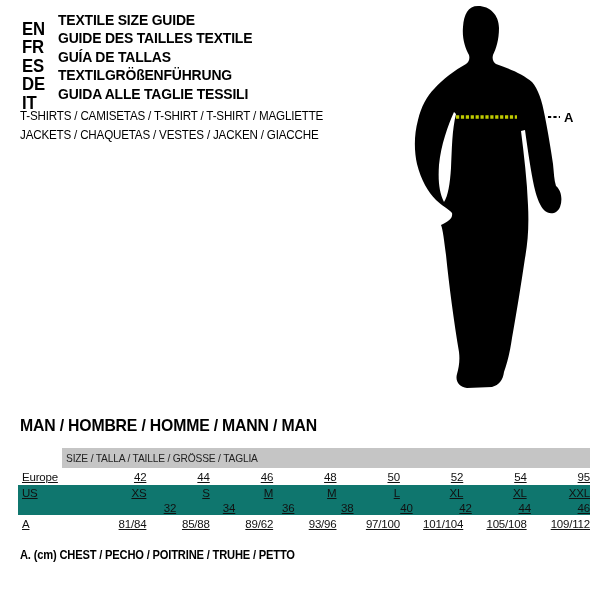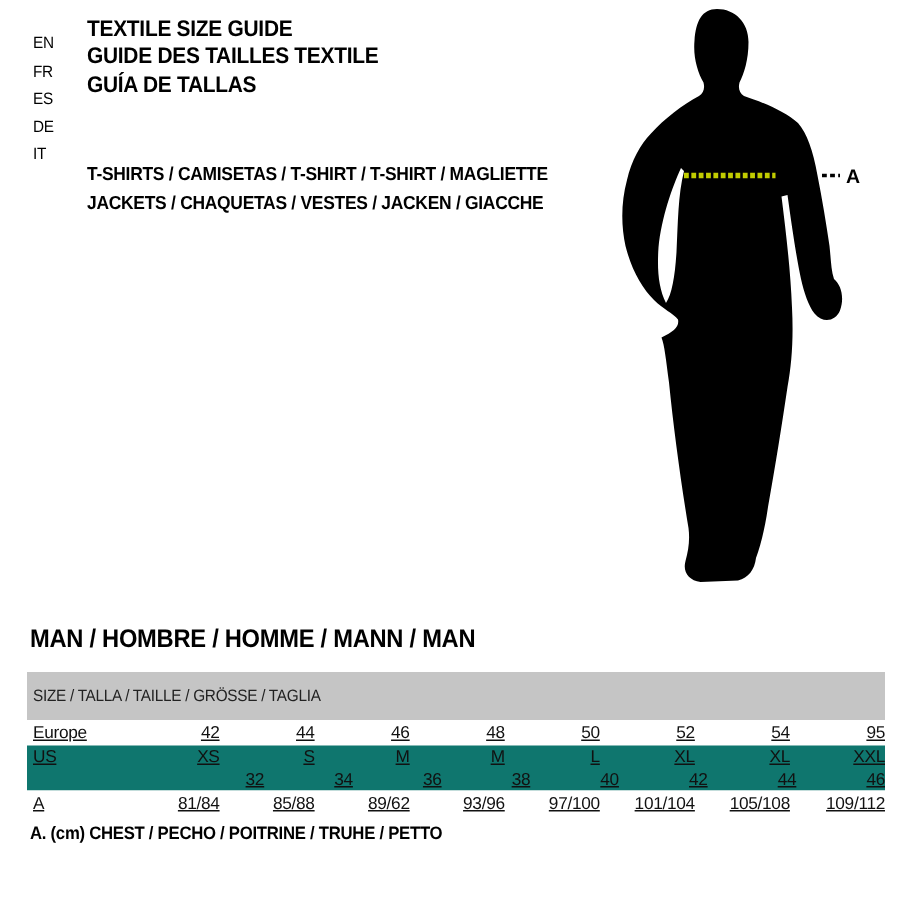--- a/index.html
+++ b/index.html
@@ -8,37 +8,37 @@
     font-family:"Liberation Sans", sans-serif; color:#000;
     -webkit-font-smoothing:antialiased;
   }
   .page { position:relative; width:600px; height:600px; background:#fff; overflow:hidden; }
 
   .cond { display:inline-block; transform:scaleX(0.93); transform-origin:0 50%; white-space:nowrap; }
 
   
   .langs { position:absolute; left:22px; top:10px; }
   .lang-row { display:flex; height:18.5px; align-items:center; }
-  .lang-code { width:36px; font-weight:normal; font-size:11px; letter-spacing:-0.2px;margin-top:20px; }
+  .lang-code { width:36px; font-weight:bold; font-size:18px; letter-spacing:-0.2px;margin-top:20px; }
   .lang-label { font-weight:bold; font-size:15px; letter-spacing:-0.2px;text-align:center; }
 
   
   .category { position:absolute; left:20px; top:107px; }
-  .category-line { height:18.5px; font-weight:bold; font-size:12.5px; letter-spacing:-0.2px; display:flex; align-items:center;margin-left:38px; }
+  .category-line { height:18.5px; font-weight:normal; font-size:12.5px; letter-spacing:-0.2px; display:flex; align-items:center; }
 
   
   .figure { position:absolute; left:400px; top:0; width:185px; height:400px; }
   .figure svg { display:block; }
 
   
   .section-title { position:absolute; left:20px; top:416px; font-weight:bold; font-size:17px; letter-spacing:-0.2px; }
 
   
   .size-table { position:absolute; left:18px; top:448px; width:572px; font-size:11.5px; color:#111; letter-spacing:-0.2px; }
-  .thead-row { height:32px; background:#c5c5c5; display:flex; align-items:center; padding-left:4px; box-sizing:border-box; font-size:11px; color:#222; }
+  .thead-row { height:20px; background:#c5c5c5; display:flex; align-items:center; padding-left:4px; box-sizing:border-box; font-size:11px; color:#222;margin-left:44px; }
   .trow { display:grid; grid-template-columns:65px repeat(8, 1fr); align-items:center;text-decoration:underline; }
   .trow .rlabel { padding-left:4px; text-align:left; }
   .trow .val { text-align:right; }
   .row-europe { height:17px; background:#fff; }
   .band { background:#0f766e; }
   .row-us { height:15px; }
   .row-nums { height:15px;margin-left:34px; }
   .row-a { height:18px; background:#fff; }
 
   
@@ -57,23 +57,25 @@
     <div class="lang-row">
       <span class="lang-code"><span class="cond">FR</span></span>
       <span class="lang-label"><span class="cond">GUIDE DES TAILLES TEXTILE</span></span>
     </div>
     <div class="lang-row">
       <span class="lang-code"><span class="cond">ES</span></span>
       <span class="lang-label"><span class="cond">GUÍA DE TALLAS</span></span>
     </div>
     <div class="lang-row">
       <span class="lang-code"><span class="cond">DE</span></span>
+      <span class="lang-label"><span class="cond">TEXTILGRÖßENFÜHRUNG</span></span>
     </div>
     <div class="lang-row">
       <span class="lang-code"><span class="cond">IT</span></span>
+      <span class="lang-label"><span class="cond">GUIDA ALLE TAGLIE TESSILI</span></span>
     </div>
   </div>
 
   <div class="category">
     <div class="category-line">
         <span class="cond">T-SHIRTS / CAMISETAS / T-SHIRT / T-SHIRT / MAGLIETTE</span>
       </div>
     <div class="category-line">
         <span class="cond">JACKETS / CHAQUETAS / VESTES / JACKEN / GIACCHE</span>
       </div>

